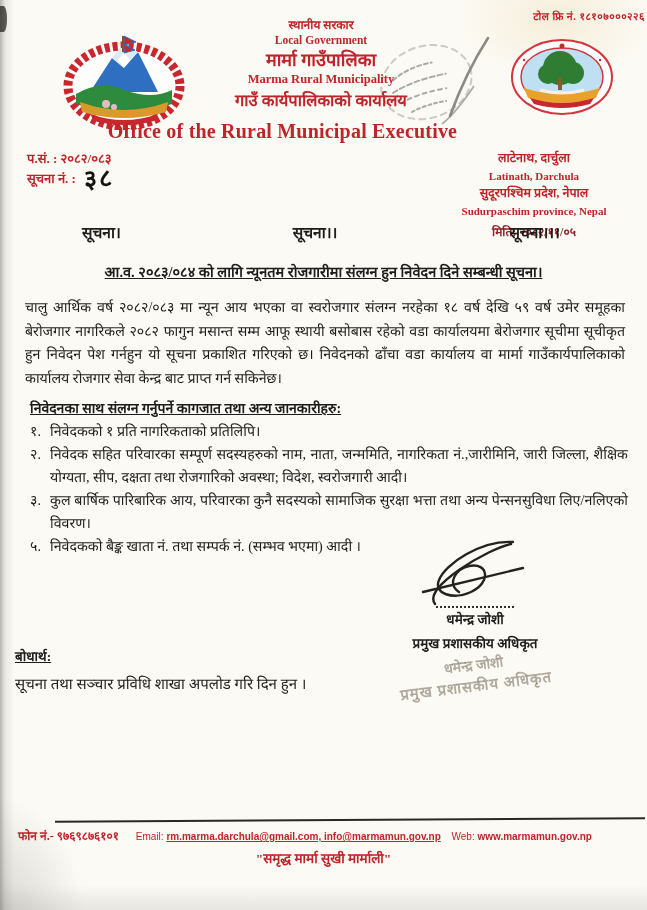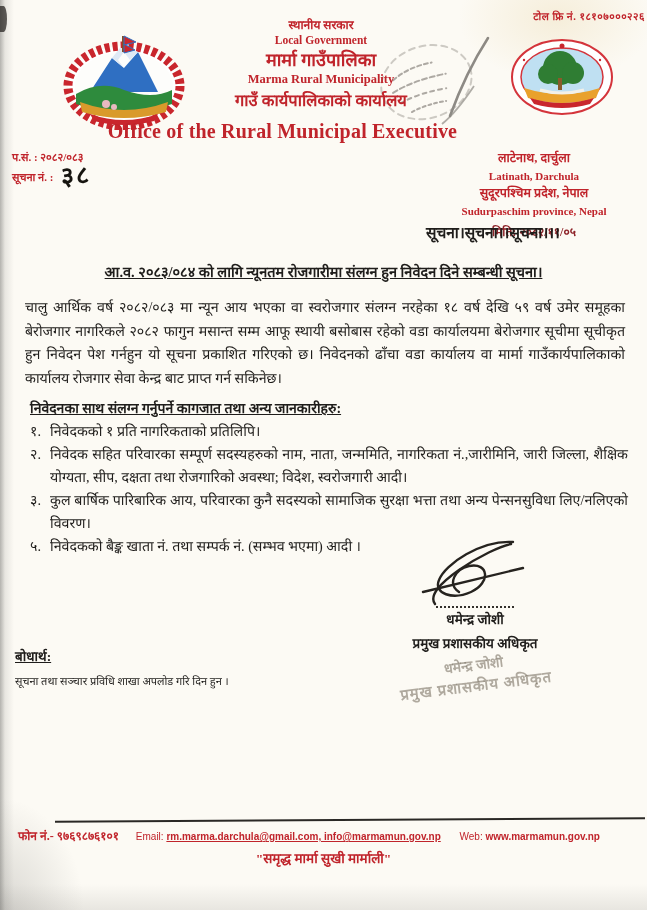--- a/index.html
+++ b/index.html
@@ -29,25 +29,25 @@
   .hc-np-office{font-size:16.5px;font-weight:bold;margin-top:3px;}
   .office-line{left:30px;top:120px;width:505px;font-size:20px;font-weight:bold;text-align:center;letter-spacing:.2px;}
 
   .tollfree{left:450px;top:9px;width:195px;font-size:10.5px;font-weight:bold;letter-spacing:.5px;text-align:right;}
   .right-block{left:428px;top:106px;width:212px;text-align:center;line-height:1.5;margin-top:43px;}
   .rb-np{font-size:12.5px;font-weight:bold;}
   .rb-en{font-size:11px;font-weight:bold;}
   .rb-date{font-size:12px;font-weight:bold;margin-top:3px;}
 
   .refs{left:12px;top:149px;line-height:1.55;}
-  .ref-line{font-size:11px;font-weight:bold;color:#c0242b;}
+  .ref-line{font-size:13px;font-weight:bold;color:#c0242b;margin-left:15px;}
   .suchana-no{display:flex;align-items:flex-end;gap:8px;}
   .hand{font-family:"DejaVu Sans",sans-serif;color:#16140f;font-size:25px;font-weight:bold;transform:rotate(-4deg);line-height:.8;letter-spacing:2px;}
 
-  .notice-row{left:82px;top:221px;width:478px;display:flex;justify-content:flex-end;font-size:15.5px;font-weight:bold;}
+  .notice-row{left:82px;top:221px;width:478px;display:flex;justify-content:space-between;font-size:15.5px;font-weight:bold;}
   .title{left:16px;top:261px;width:615px;text-align:center;font-size:14.5px;font-weight:bold;text-decoration:underline;}
 
   .body-par{left:25px;top:296px;width:600px;font-size:14.2px;line-height:23.5px;text-align:justify;}
 
   .req-head{left:30px;top:398px;font-size:14px;font-weight:bold;text-decoration:underline;}
   .req-list{left:30px;top:420px;width:598px;font-size:14.2px;line-height:23px;}
   .req-item{display:flex;margin-bottom:0;}
   .req-num{width:20px;flex:0 0 20px;}
   .req-text{flex:1;text-align:justify;}
 
@@ -55,21 +55,21 @@
   .sig-svg{display:block;margin:0 auto;}
   .sig-dots{width:78px;margin:-6px auto 2px auto;border-bottom:2.5px dotted #33302c;}
   .sig-name{font-size:13.5px;font-weight:bold;}
   .sig-desig{font-size:13.5px;font-weight:bold;margin-top:6px;}
   .sig-stamp{transform:rotate(-7deg);color:rgba(112,102,88,.55);font-weight:bold;line-height:1.45;margin-top:4px;}
   .sig-stamp .l1{font-size:14px;}
   .sig-stamp .l2{font-size:15px;letter-spacing:1px;}
 
   .cc-block{left:15px;top:647px;}
   .cc-head{font-size:13.5px;font-weight:bold;text-decoration:underline;}
-  .cc-line{font-size:11px;margin-top:8px;}
+  .cc-line{font-size:15px;margin-top:8px;}
 
   .footer-rule{left:55px;top:819px;width:590px;height:2px;background:#2a2825;transform:rotate(-.35deg);}
   .footer-row{left:18px;top:827px;width:620px;font-size:11px;white-space:nowrap;}
   .f-phone{color:#c0242b;font-weight:bold;font-size:12px;margin-right:14px;}
   .f-label{color:#c0242b;font-weight:normal;font-family:"Liberation Sans","DejaVu Sans",sans-serif;font-size:10px;}
   .f-email{color:#c0242b;font-weight:bold;text-decoration:underline;font-family:"Liberation Sans","DejaVu Sans",sans-serif;font-size:10px;}
   .f-web{color:#c0242b;font-weight:bold;font-family:"Liberation Sans","DejaVu Sans",sans-serif;font-size:10px;}
   .slogan{left:0;top:849px;width:647px;text-align:center;color:#c0242b;font-weight:bold;font-size:13.5px;}
 
   .stamp-top{left:362px;top:24px;opacity:.55;}
@@ -202,17 +202,17 @@
   <div class="abs cc-block">
     <div class="cc-head">बोधार्थ:</div>
     <div class="cc-line">सूचना तथा सञ्चार प्रविधि शाखा अपलोड गरि दिन हुन ।</div>
   </div>
 
   <div class="abs footer-rule"></div>
   <div class="abs footer-row">
     <span class="f-phone">फोन नं.- ९७६९८७६१०१</span>
     <span class="f-label">Email:</span>
     <span class="f-email">rm.marma.darchula@gmail.com, info@marmamun.gov.np</span>
-    <span class="f-label" style="margin-left:16px;">Web:</span>
+    <span class="f-label" style="margin-left:8px;">Web:</span>
     <span class="f-web">www.marmamun.gov.np</span>
   </div>
   <div class="abs slogan">"समृद्ध मार्मा सुखी मार्माली"</div>
 </div>
 
 </body></html>

